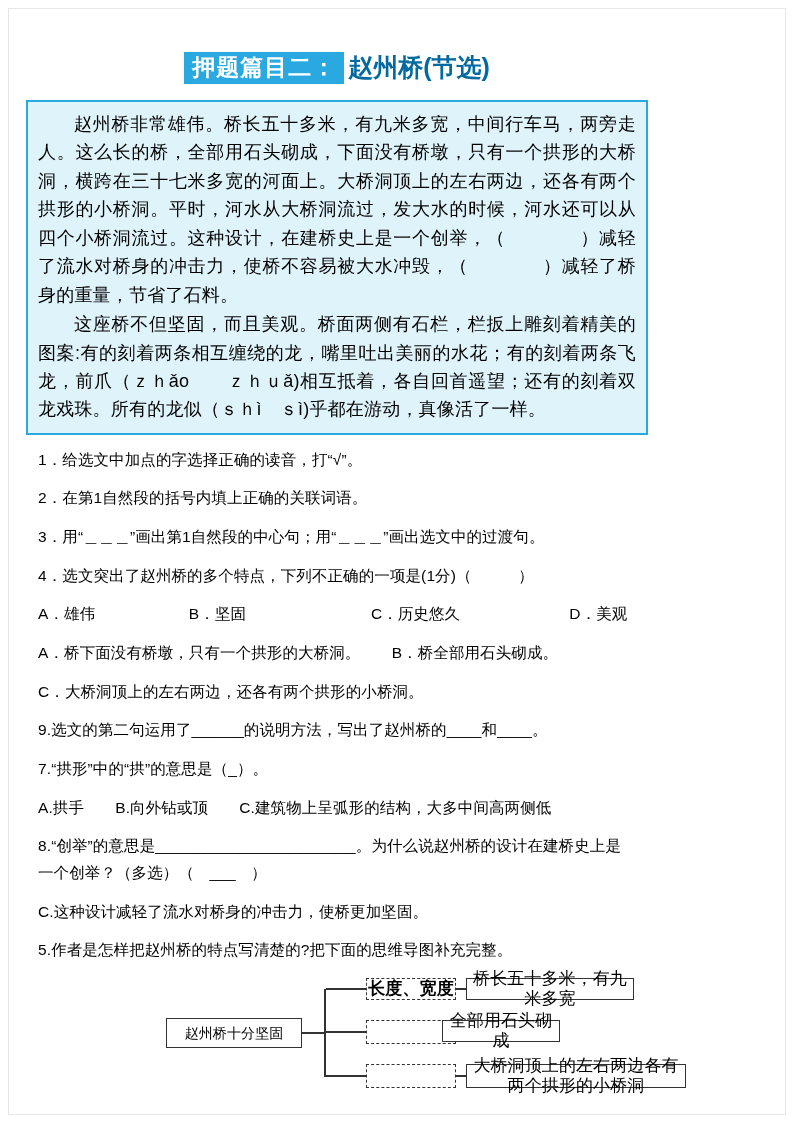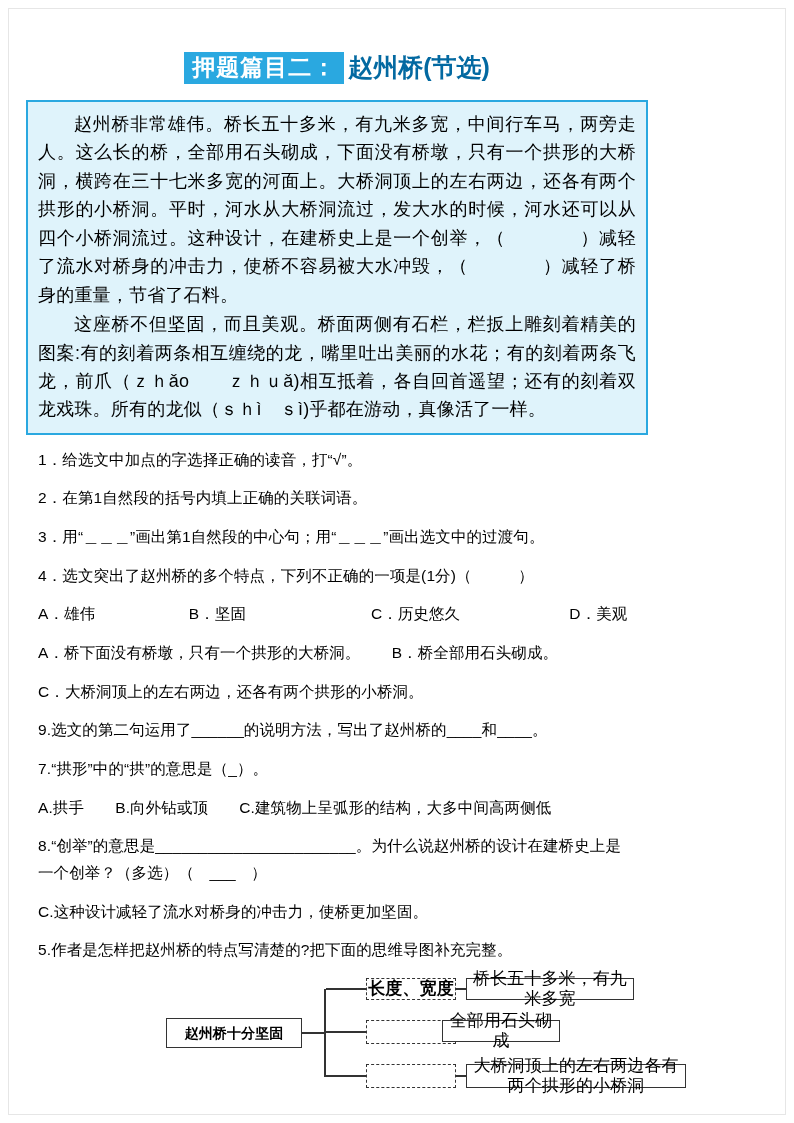--- a/index.html
+++ b/index.html
@@ -78,21 +78,21 @@
     display:flex;
     align-items:center;
     justify-content:center;
     box-sizing:border-box;
     text-align:center;
     line-height:1.15;
   }
   .node-root{
     left:140px;top:42px;
     width:136px;height:30px;
-    font-size:14px;font-weight:bold;
+    font-size:14px;font-weight:normal;
     border:1.6px solid #333;
   }
   .n-a{left:340px;top:2px;width:90px;height:22px;font-weight:bold;}
   .n-b{left:340px;top:44px;width:90px;height:24px;}
   .n-c{left:340px;top:88px;width:90px;height:24px;}
   .v-a{left:440px;top:2px;width:168px;height:22px;border:1.6px solid #333;}
   .v-b{left:416px;top:44px;width:118px;height:22px;border:1.6px solid #333;}
   .v-c{left:440px;top:88px;width:220px;height:24px;border:1.6px solid #333;}
   .line{position:absolute;background:#333;}
   .lh1{left:276px;top:56px;width:22px;height:2px;}

